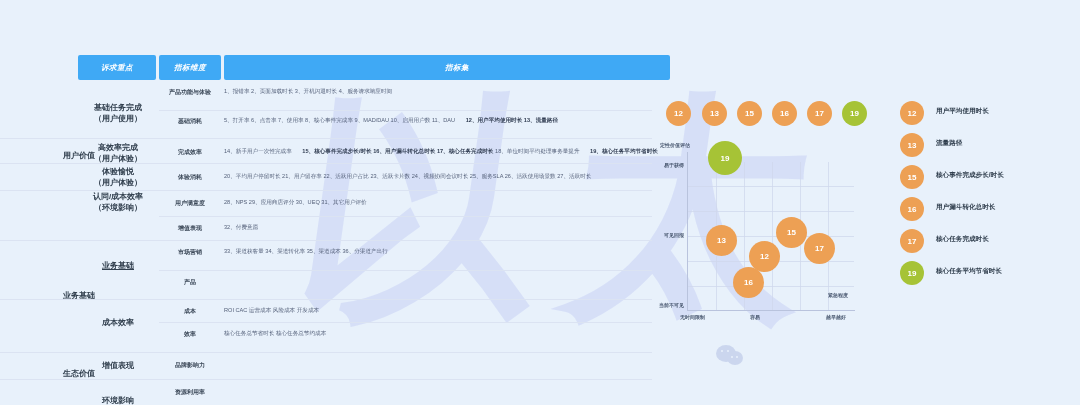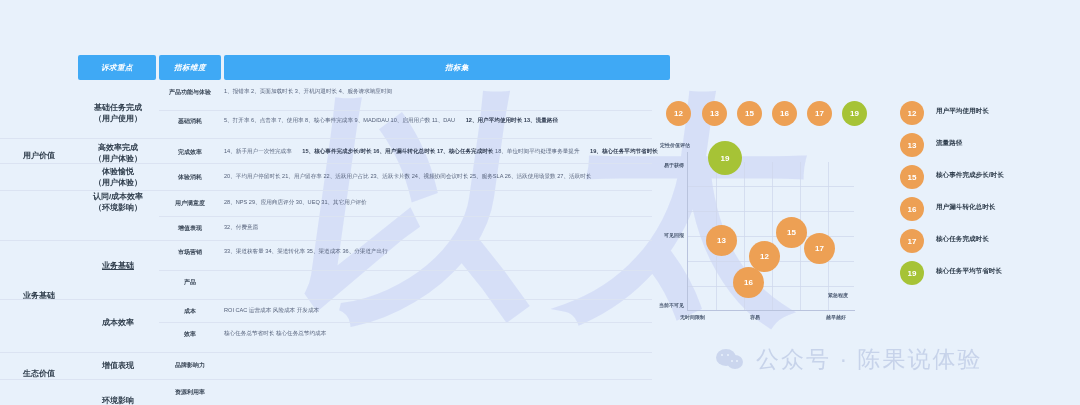--- a/index.html
+++ b/index.html
@@ -31,21 +31,21 @@
     display:flex;align-items:center;justify-content:center;
     color:#ffffff;font-size:7.5px;font-weight:700;letter-spacing:.5px;font-style:italic;
   }
   #hdr-demand{left:78px;width:78px;}
   #hdr-dim{left:159px;width:62px;}
   #hdr-set{left:224px;width:426px;padding-left:20px;}
   #hdr-sort{left:654px;width:230px;}
   #hdr-core{left:888px;width:190px;}
 
   
-  .grp{position:absolute;left:0px;width:78px;text-align:center;font-size:8px;font-weight:700;color:#32404f;}
+  .grp{position:absolute;left:0px;width:78px;text-align:center;font-size:8px;font-weight:700;color:#32404f;padding-left:40px;}
   .row-lbl{position:absolute;left:78px;width:80px;text-align:center;font-size:8px;font-weight:700;color:#32404f;line-height:1.35;}
   .dim-lbl{position:absolute;left:159px;width:62px;text-align:center;font-size:6px;font-weight:700;color:#3a4757;}
 
   .metrics{position:absolute;left:224px;width:428px;font-size:5.6px;color:#55617a;white-space:nowrap;}
   .metrics b{font-weight:700;color:#313d52;}
   .metrics span{margin-right:9px;}
 
   .rowline{position:absolute;left:159px;width:493px;height:1px;background:#dbe3f2;}
   .sep-left{position:absolute;left:0px;width:159px;height:1px;background:#dbe3f2;}
 
@@ -251,14 +251,13 @@
 
 <div class="brand">
   <div class="wc">
     <div class="b1"></div>
     <div class="b2"></div>
     <div class="d" style="left:5px;top:6px;"></div>
     <div class="d" style="left:11px;top:6px;"></div>
     <div class="d" style="left:15px;top:12px;"></div>
     <div class="d" style="left:20px;top:12px;"></div>
   </div>
-  <div class="label">公众号 · 陈果说体验</div>
 </div>
 
 </body></html>

